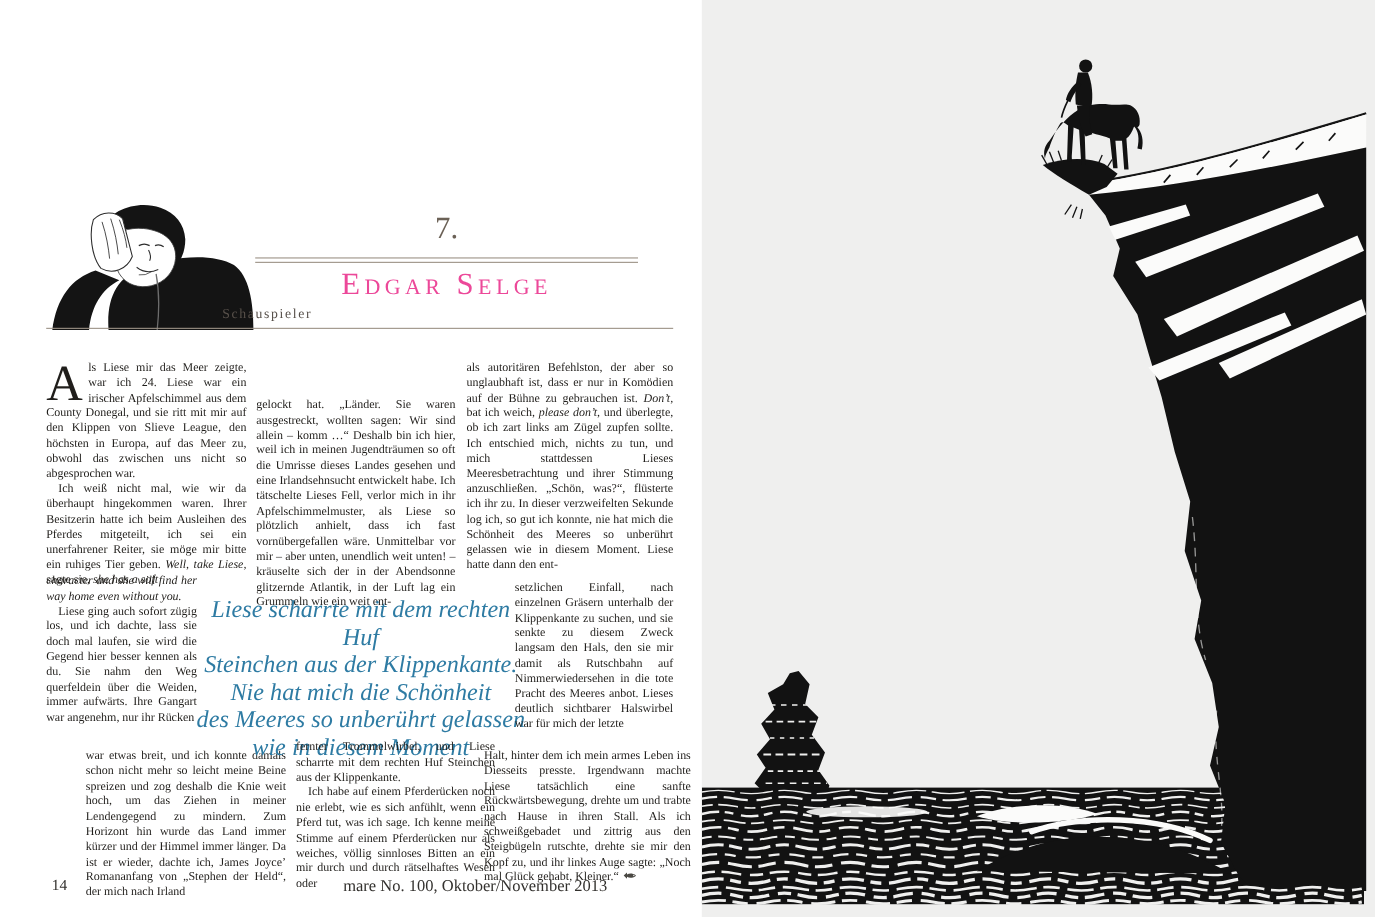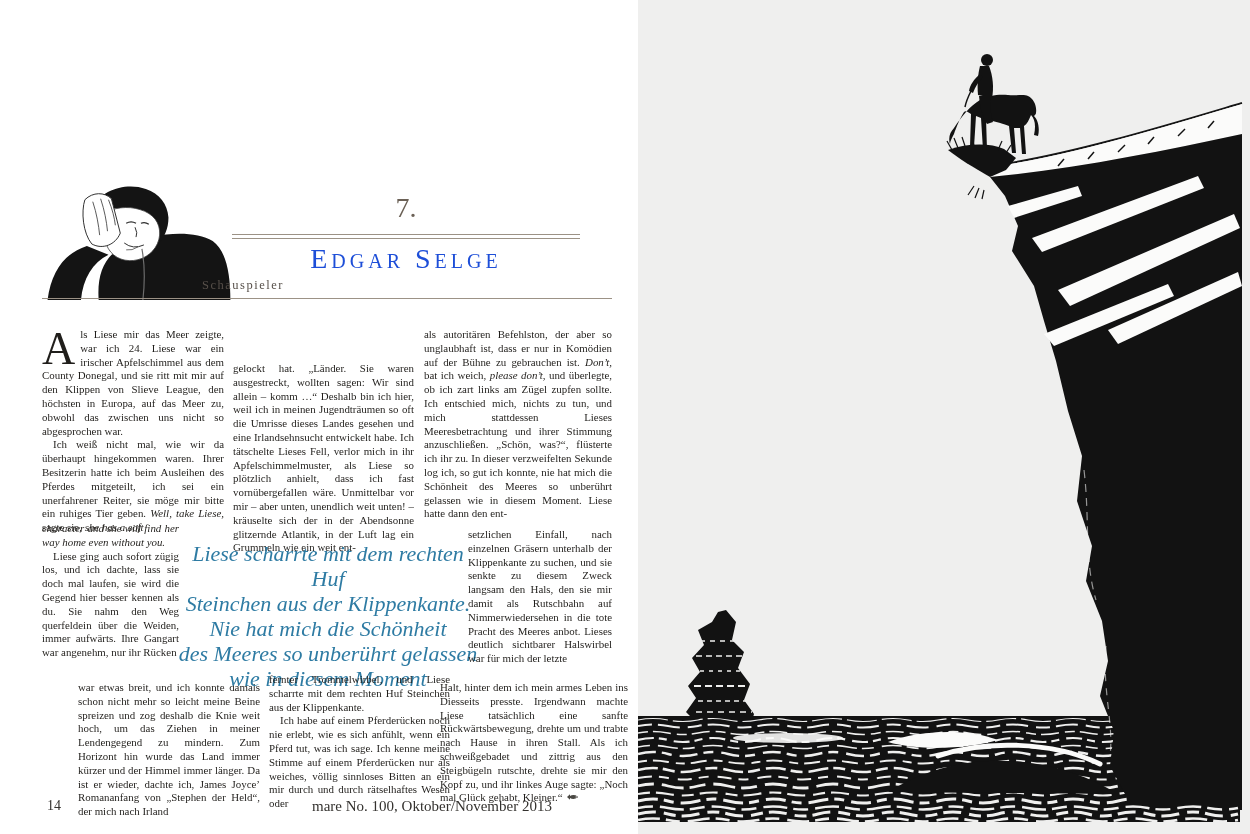--- a/index.html
+++ b/index.html
@@ -6,21 +6,21 @@
   .canvas{position:relative;width:1250px;height:834px;background:#ffffff;overflow:hidden;
           font-family:"Liberation Serif", serif;}
   
   .left-page{position:absolute;left:0;top:0;width:638px;height:834px;background:#ffffff;}
   .portrait{position:absolute;left:42px;top:184px;width:190px;height:116px;}
   .chapter{position:absolute;left:232px;top:192px;width:348px;text-align:center;
            font-size:28px;color:#6b6156;}
   .rule-double{position:absolute;left:232px;top:234px;width:348px;height:3px;
            border-top:1px solid #9c9286;border-bottom:1px solid #9c9286;}
   .title-name{position:absolute;left:202px;top:243px;width:408px;text-align:center;
-           font-variant:small-caps;font-size:28px;letter-spacing:4px;color:#1d4ed8;}
+           font-variant:small-caps;font-size:28px;letter-spacing:4px;color:#ec4899;}
   .title-role{position:absolute;left:202px;top:278px;width:408px;text-align:left;
            font-size:12.5px;letter-spacing:1.5px;color:#57504a;}
   .rule-single{position:absolute;left:42px;top:298px;width:570px;border-top:1px solid #9c9286;}
   .tcol{position:absolute;}
   .para{margin:0;text-align:justify;font-size:10.9px;line-height:13.8px;color:#201e1b;
         -webkit-hyphens:auto;hyphens:auto;}
   .para.ind{text-indent:11px;}
   .dropcap{float:left;font-size:46px;line-height:37px;padding:2px 5px 0 0;color:#201e1b;}
   .quote{position:absolute;left:178px;top:541px;width:300px;text-align:center;
          font-style:italic;font-size:22px;line-height:25px;color:#2e7ba3;}

